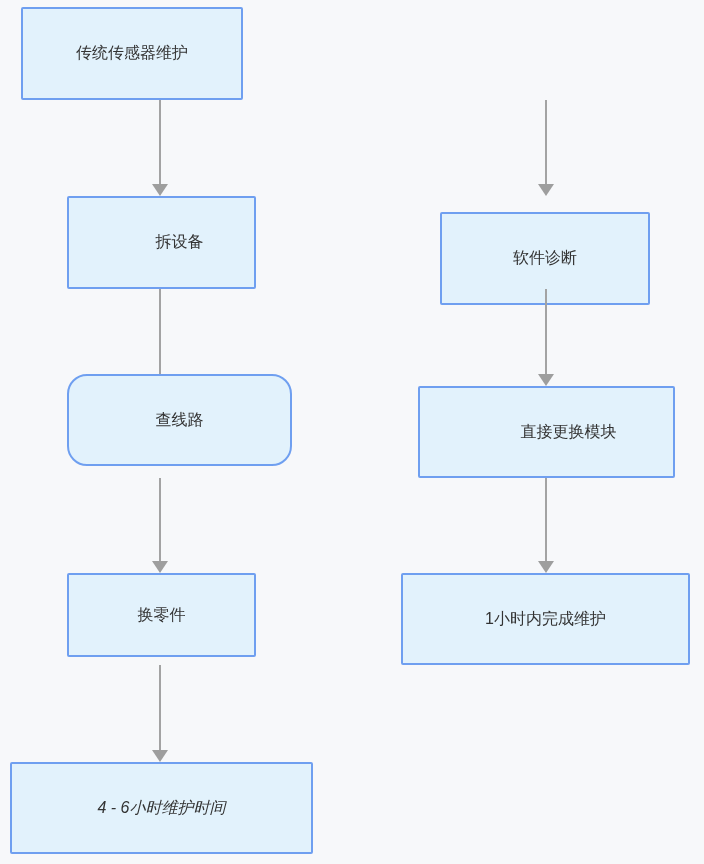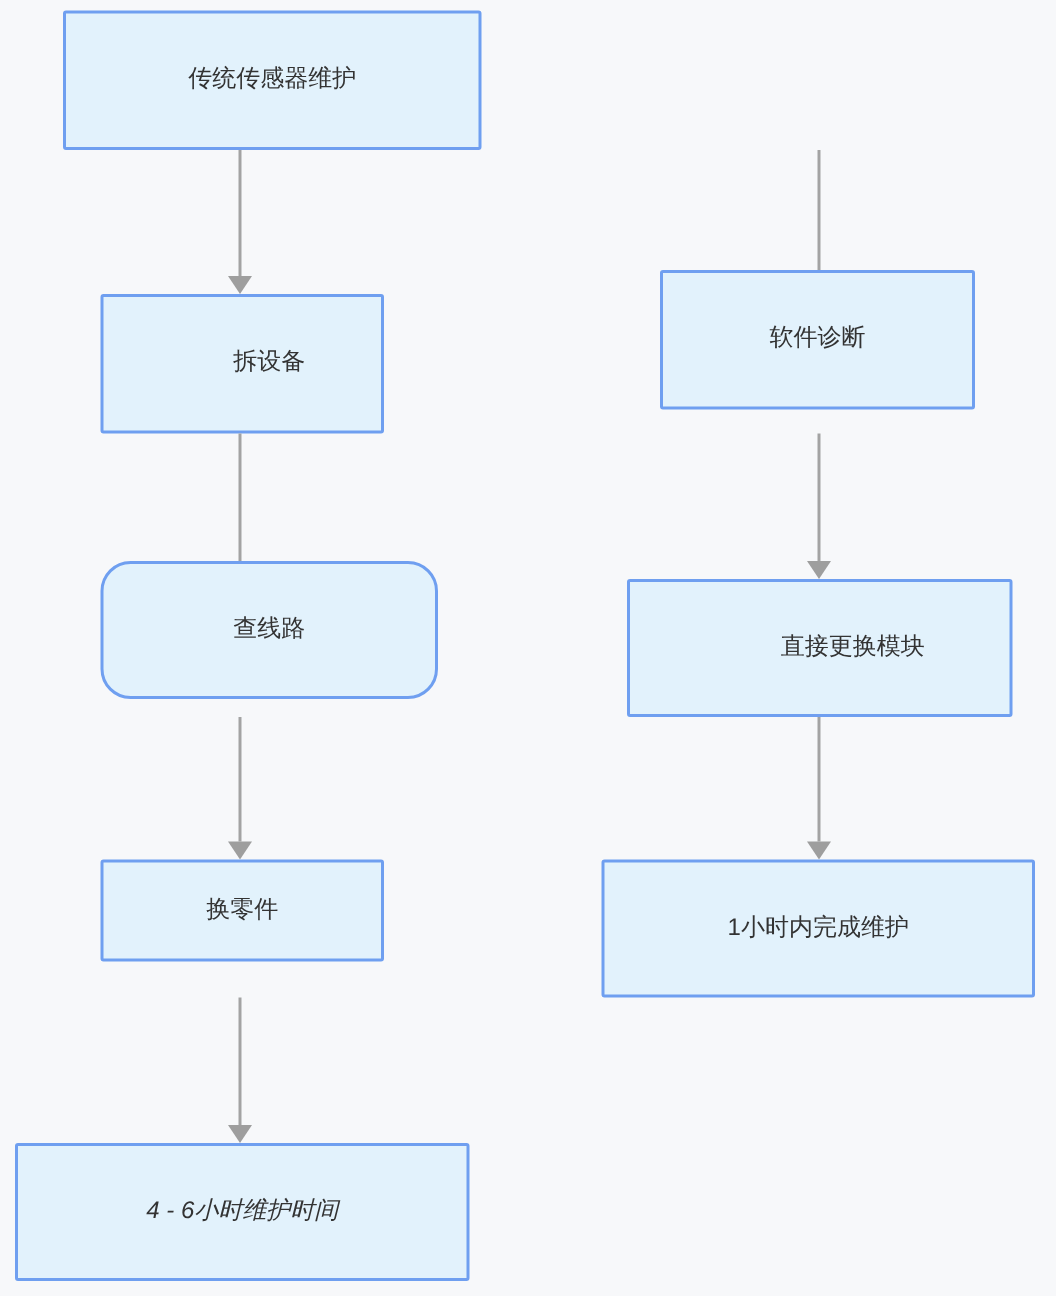--- a/index.html
+++ b/index.html
@@ -53,33 +53,33 @@
     left:0;
     bottom:0;
     width:0;
     height:0;
     border-left:8px solid transparent;
     border-right:8px solid transparent;
     border-top:12px solid var(--arrowhead);
   }
 
   
-  .l1{left:21px;  top:7px;   width:279px; height:93px;margin-left:21px;}
+  .l1{left:21px;  top:7px;   width:222px; height:93px;}
   .l2{left:67px;  top:196px; width:189px; height:93px;padding-left:36px;}
   .l3{left:67px;  top:374px; width:225px; height:92px;border-radius:20px;}
-  .l4{left:67px;  top:573px; width:189px; height:68px;}
+  .l4{left:67px;  top:573px; width:189px; height:84px;}
   .l5{left:10px;  top:762px; width:303px; height:92px;font-style:italic;}
   .la1{left:152px; top:100px; height:96px;}
   .la2{left:152px; top:289px; height:97px;}
   .la3{left:152px; top:478px; height:95px;}
   .la4{left:152px; top:665px; height:97px;}
 
   
   .r1{left:395px; top:7px;   width:302px; height:93px;}
-  .r2{left:440px; top:180px; width:210px; height:93px;}
+  .r2{left:440px; top:212px; width:210px; height:93px;}
   .r3{left:418px; top:386px; width:257px; height:92px;padding-left:44px;}
   .r4{left:401px; top:573px; width:289px; height:92px;}
   .ra1{left:538px; top:100px; height:96px;}
   .ra2{left:538px; top:289px; height:97px;}
   .ra3{left:538px; top:478px; height:95px;}
 </style>
 </head>
 <body>
 
 <div class="canvas">

